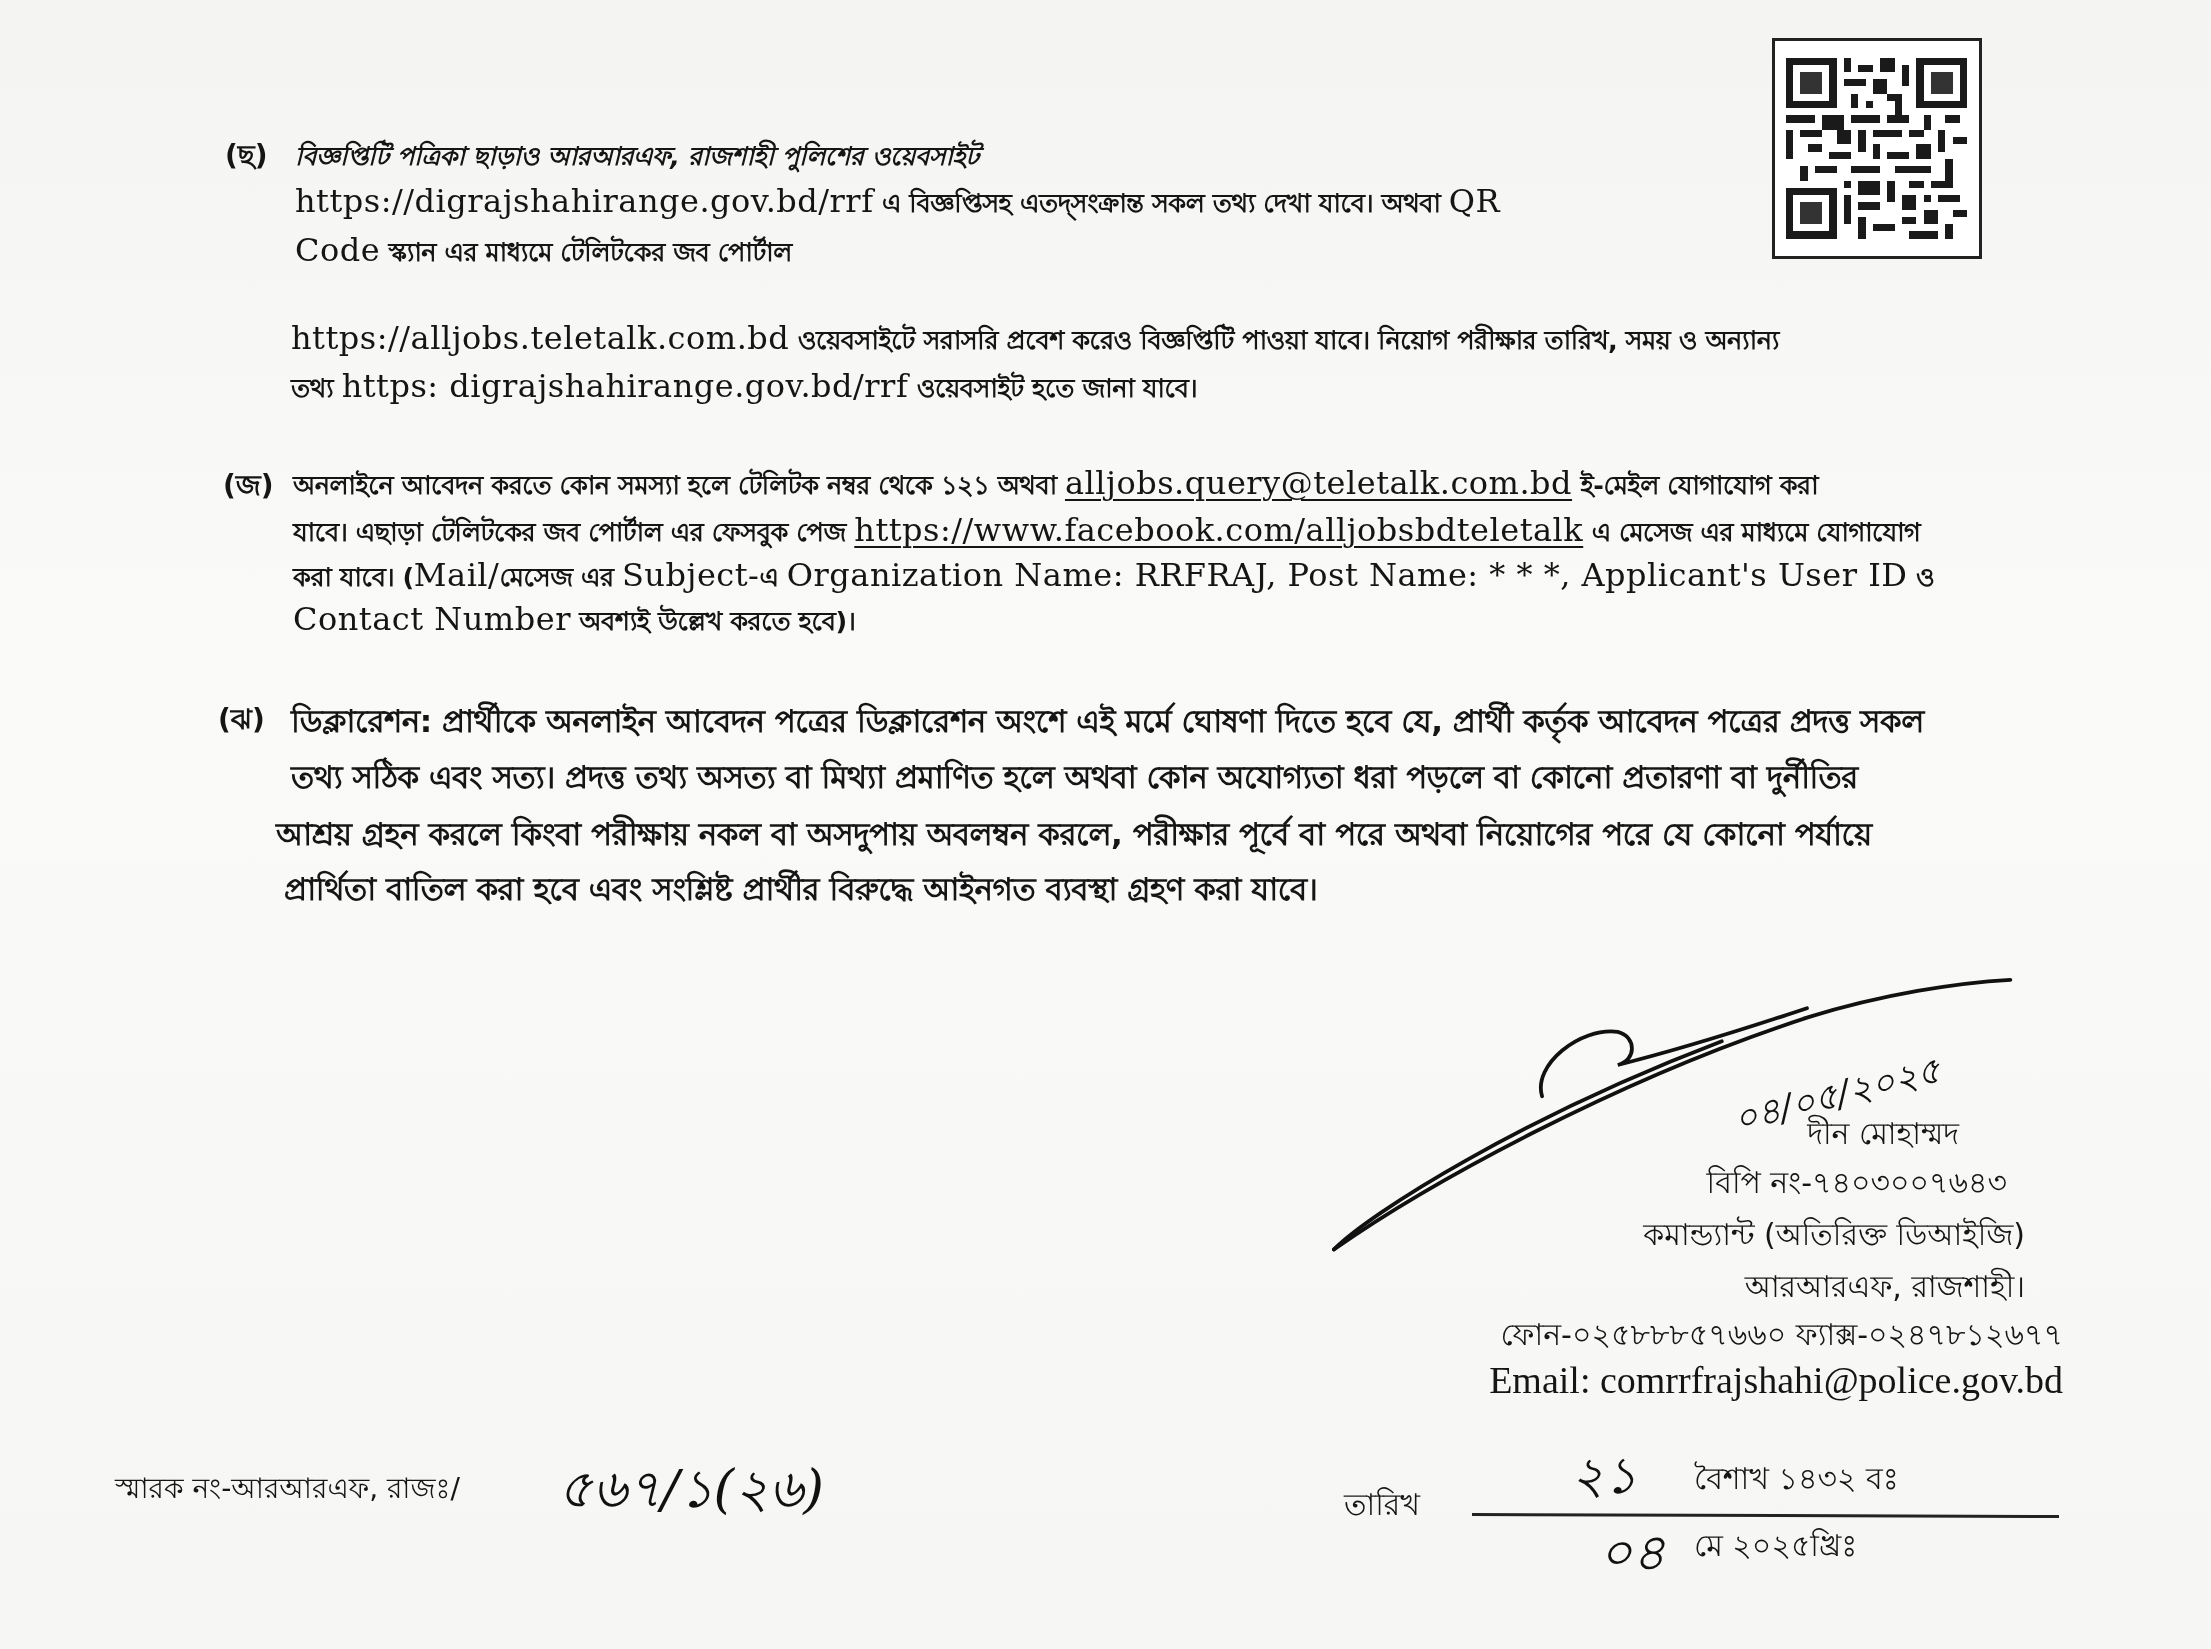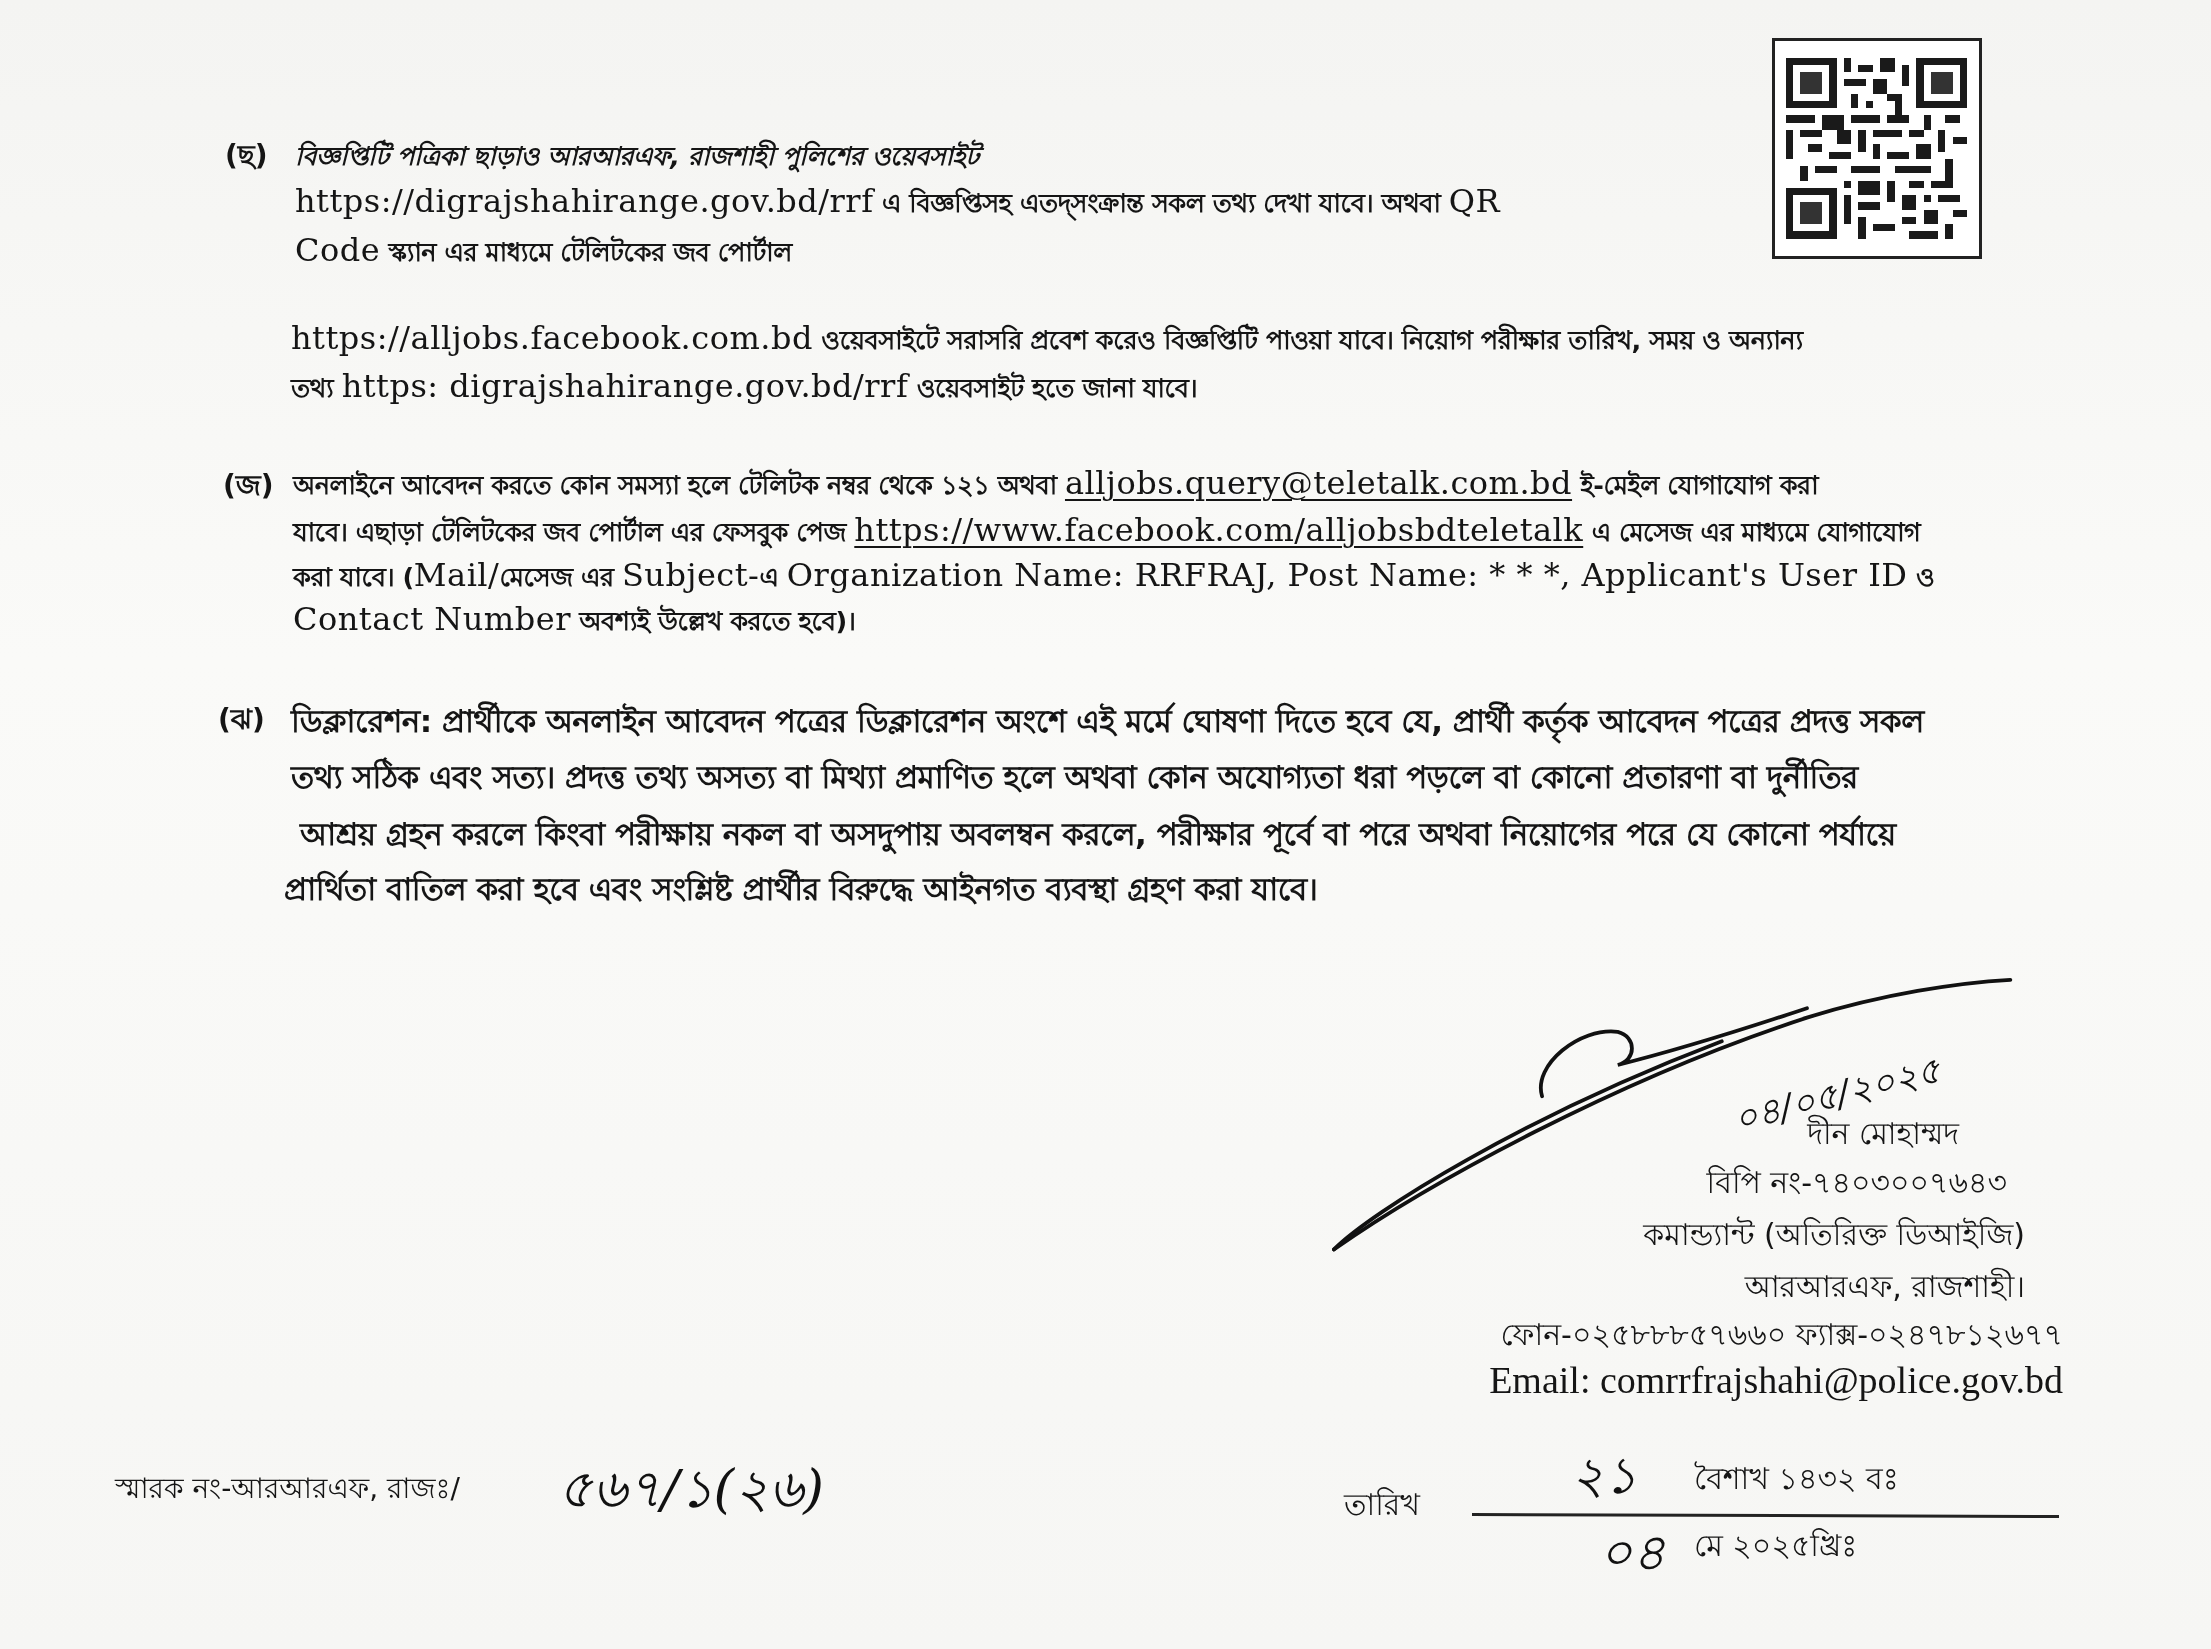--- a/index.html
+++ b/index.html
@@ -105,21 +105,21 @@
     <div class="line bn" style="top:137px;font-style:italic;">
       <span>বিজ্ঞপ্তিটি পত্রিকা ছাড়াও আরআরএফ, রাজশাহী পুলিশের ওয়েবসাইট</span>
     </div>
     <div class="line bn" style="top:182px;">
       <span class="url">https://digrajshahirange.gov.bd/rrf</span><span> এ বিজ্ঞপ্তিসহ এতদ্সংক্রান্ত সকল তথ্য দেখা যাবে। অথবা </span><span class="url">QR</span>
     </div>
     <div class="line bn" style="top:231px;">
       <span class="url">Code</span><span> স্ক্যান এর মাধ্যমে টেলিটকের জব পোর্টাল</span>
     </div>
     <div class="line bn" style="top:319px; left:291px;">
-      <span class="url">https://alljobs.facebook.com.bd</span><span> ওয়েবসাইটে সরাসরি প্রবেশ করেও বিজ্ঞপ্তিটি পাওয়া যাবে। নিয়োগ পরীক্ষার তারিখ, সময় ও অন্যান্য</span>
+      <span class="url">https://alljobs.teletalk.com.bd</span><span> ওয়েবসাইটে সরাসরি প্রবেশ করেও বিজ্ঞপ্তিটি পাওয়া যাবে। নিয়োগ পরীক্ষার তারিখ, সময় ও অন্যান্য</span>
     </div>
     <div class="line bn" style="top:367px; left:291px;">
       <span>তথ্য </span><span class="url">https: digrajshahirange.gov.bd/rrf</span><span> ওয়েবসাইট হতে জানা যাবে।</span>
     </div>
   </div>
 
   <div>
     <span class="abs marker" style="left:223px; top:464px;">(জ)</span>
     <div class="line bn" style="top:464px; left:293px;">
       <span>অনলাইনে আবেদন করতে কোন সমস্যা হলে টেলিটক নম্বর থেকে ১২১ অথবা </span><span class="url u">alljobs.query@teletalk.com.bd</span><span> ই-মেইল যোগাযোগ করা</span>
@@ -136,21 +136,21 @@
   </div>
 
   <div>
     <span class="abs marker" style="left:218px; top:698px;">(ঝ)</span>
     <div class="line bn bn-lg" style="top:697px; left:291px;">
       <span>ডিক্লারেশন: প্রার্থীকে অনলাইন আবেদন পত্রের ডিক্লারেশন অংশে এই মর্মে ঘোষণা দিতে হবে যে, প্রার্থী কর্তৃক আবেদন পত্রের প্রদত্ত সকল</span>
     </div>
     <div class="line bn bn-lg" style="top:753px; left:291px;">
       <span>তথ্য সঠিক এবং সত্য। প্রদত্ত তথ্য অসত্য বা মিথ্যা প্রমাণিত হলে অথবা কোন অযোগ্যতা ধরা পড়লে বা কোনো প্রতারণা বা দুর্নীতির</span>
     </div>
-    <div class="line bn bn-lg" style="top:810px; left:300px;">
+    <div class="line bn bn-lg" style="top:810px; left:276px;">
       <span>আশ্রয় গ্রহন করলে কিংবা পরীক্ষায় নকল বা অসদুপায় অবলম্বন করলে, পরীক্ষার পূর্বে বা পরে অথবা নিয়োগের পরে যে কোনো পর্যায়ে</span>
     </div>
     <div class="line bn bn-lg" style="top:865px; left:284px;">
       <span>প্রার্থিতা বাতিল করা হবে এবং সংশ্লিষ্ট প্রার্থীর বিরুদ্ধে আইনগত ব্যবস্থা গ্রহণ করা যাবে।</span>
     </div>
   </div>
 
   <div>
     <svg class="abs" style="left:1315px; top:975px; width:719px; height:284px;" viewBox="0 0 760 300">
       <path d="M20 290 C 120 220, 320 110, 520 45 C 600 20, 680 8, 735 5" stroke="#111" stroke-width="4" fill="none" stroke-linecap="round"></path>

